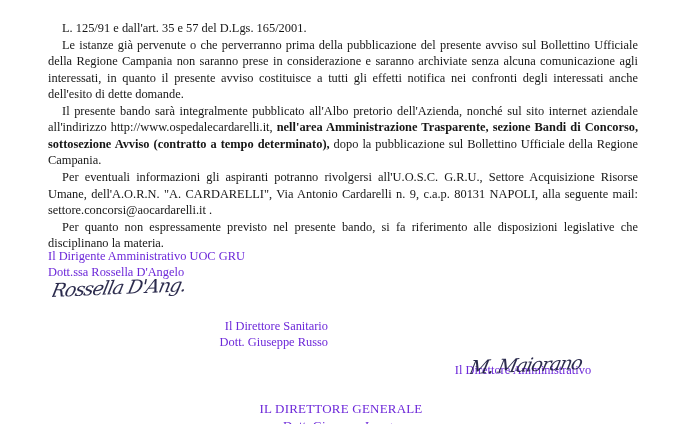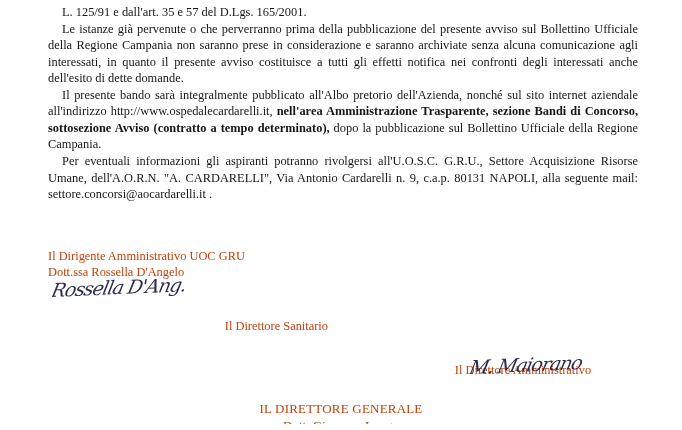--- a/index.html
+++ b/index.html
@@ -18,21 +18,21 @@
     position: relative;
     width: 682px;
     height: 430px;
     background: #ffffff;
     padding: 0;
     box-sizing: border-box;
   }
   .body-text {
     position: absolute;
     left: 48px;
-    top: 4px;
+    top: 20px;
     width: 590px;
   }
   p.par {
     margin: 0 0 0.5px 0;
     font-size: 12.4px;
     line-height: 16.4px;
     text-align: justify;
     text-justify: inter-word;
     color: #161616;
   }
@@ -43,21 +43,21 @@
 
   .sign-block {
     position: absolute;
     left: 48px;
     top: 248px;
     width: 590px;
   }
   .sign-line {
     font-size: 12.4px;
     line-height: 16.4px;
-    color: #c2410c;
+    color: #6d28d9;
   }
   .signature-script {
     font-family: "DejaVu Serif", serif;
     font-style: italic;
     font-size: 19px;
     color: #1c1c40;
     letter-spacing: -1.2px;
     transform: skewX(-14deg) rotate(-2.5deg);
     transform-origin: left center;
     opacity: 0.93;
@@ -129,35 +129,39 @@
     </p>
 
     <p class="par indent">
       <span>Il presente bando sarà integralmente pubblicato all'Albo pretorio dell'Azienda, nonché sul sito internet aziendale all'indirizzo http://www.ospedalecardarelli.it, </span><span class="bold">nell'area Amministrazione Trasparente, sezione Bandi di Concorso, sottosezione Avviso (contratto a tempo determinato),</span><span> dopo la pubblicazione sul Bollettino Ufficiale della Regione Campania.</span>
     </p>
 
     <p class="par indent">
       <span>Per eventuali informazioni gli aspiranti potranno rivolgersi all'U.O.S.C. G.R.U., Settore Acquisizione Risorse Umane, dell'A.O.R.N. "A. CARDARELLI", Via Antonio Cardarelli n. 9, c.a.p. 80131 NAPOLI, alla seguente mail: settore.concorsi@aocardarelli.it .</span>
     </p>
 
+    <p class="par indent">
+      <span>Per quanto non espressamente previsto nel presente bando, si fa riferimento alle disposizioni legislative che disciplinano la materia.</span>
+    </p>
 
   </div>
 
   <div class="sign-block">
     <div class="sign-line">Il Dirigente Amministrativo UOC GRU</div>
     <div class="sign-line">Dott.ssa Rossella D'Angelo</div>
   </div>
 
   <div class="sig-dirigente">
     <div class="signature-script">Rossella D'Ang.</div>
   </div>
 
   <div class="two-col">
     <div class="col-left">
       <div class="sign-line">Il Direttore Sanitario</div>
+      <div class="sign-line">Dott. Giuseppe Russo</div>
     </div>
     <div class="col-right">
       <div class="sign-line">Il Direttore Amministrativo</div>
     </div>
   </div>
 
   <div class="sig-amministrativo">
     <div class="signature-script">M. Maiorano</div>
   </div>
 

